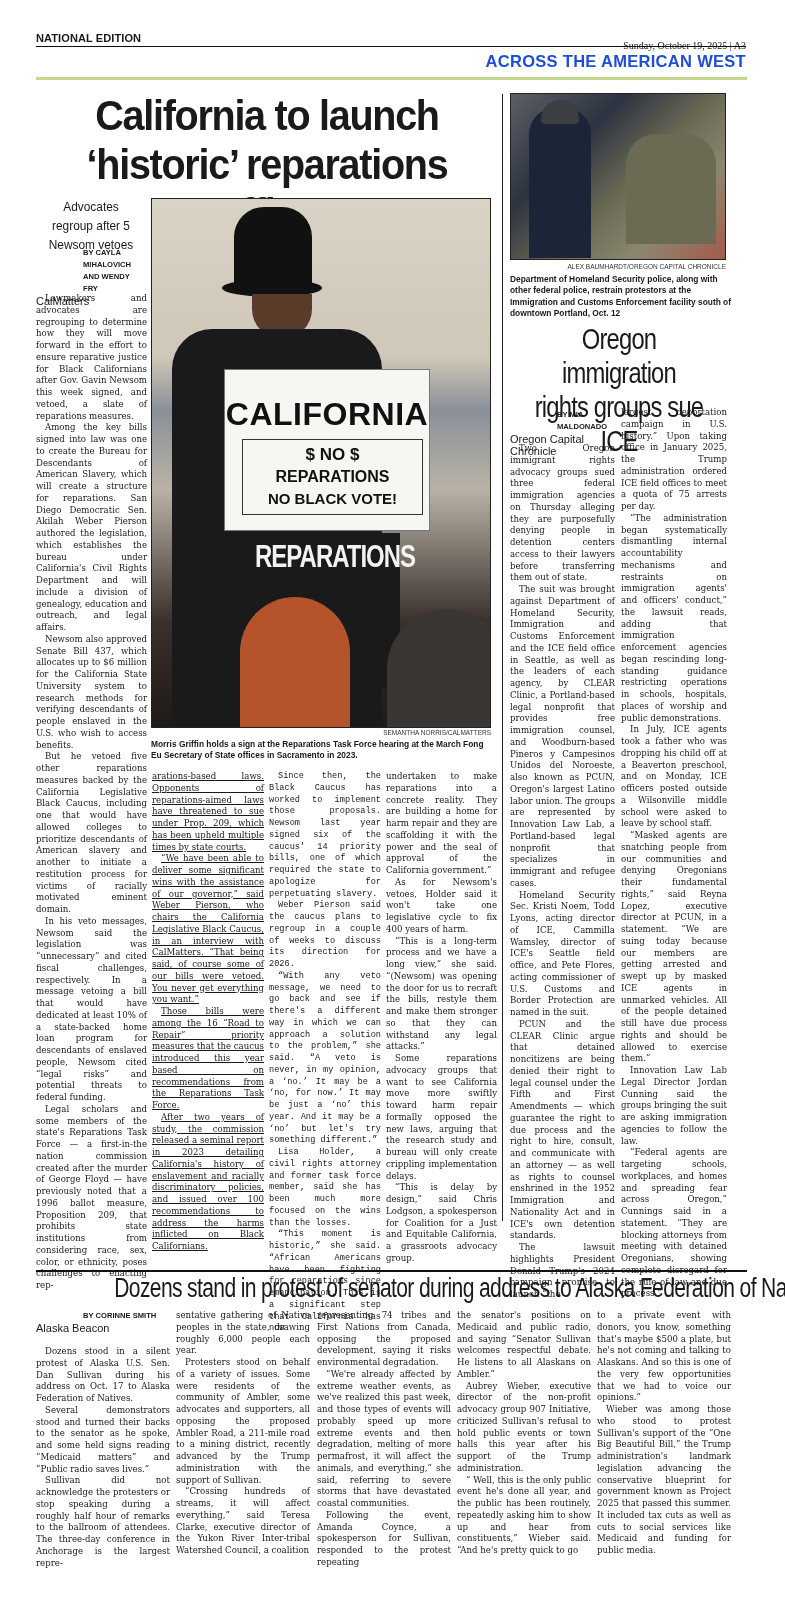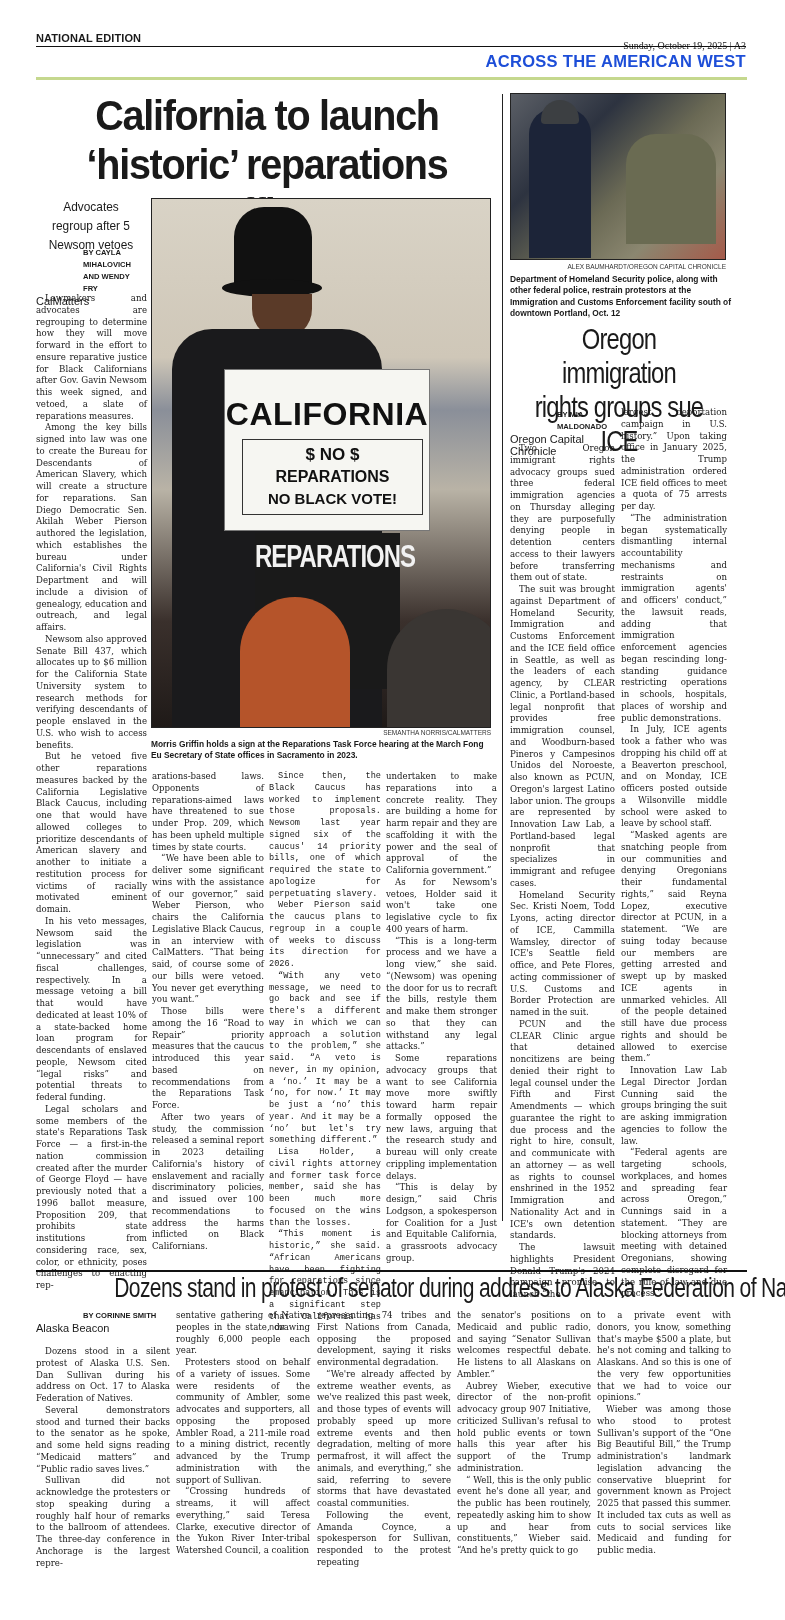--- a/index.html
+++ b/index.html
@@ -79,21 +79,21 @@
 <div class="abs caption" style="left:151px; top:739px; width:345px;">Morris Griffin holds a sign at the Reparations Task Force hearing at the March Fong Eu Secretary of State offices in Sacramento in 2023.</div>
 
 <div class="abs col" style="left:36px; top:293px; width:111px;">
   <p>Lawmakers and advocates are regrouping to determine how they will move forward in the effort to ensure reparative justice for Black Californians after Gov. Gavin Newsom this week signed, and vetoed, a slate of reparations measures.</p>
   <p>Among the key bills signed into law was one to create the Bureau for Descendants of American Slavery, which will create a structure for reparations. San Diego Democratic Sen. Akilah Weber Pierson authored the legislation, which establishes the bureau under California's Civil Rights Department and will include a division of genealogy, education and outreach, and legal affairs.</p>
   <p>Newsom also approved Senate Bill 437, which allocates up to $6 million for the California State University system to research methods for verifying descendants of people enslaved in the U.S. who wish to access benefits.</p>
   <p>But he vetoed five other reparations measures backed by the California Legislative Black Caucus, including one that would have allowed colleges to prioritize descendants of American slavery and another to initiate a restitution process for victims of racially motivated eminent domain.</p>
   <p>In his veto messages, Newsom said the legislation was “unnecessary” and cited fiscal challenges, respectively. In a message vetoing a bill that would have dedicated at least 10% of a state-backed home loan program for descendants of enslaved people, Newsom cited “legal risks” and potential threats to federal funding.</p>
   <p>Legal scholars and some members of the state's Reparations Task Force — a first-in-the nation commission created after the murder of George Floyd — have previously noted that a 1996 ballot measure, Proposition 209, that prohibits state institutions from considering race, sex, color, or ethnicity, poses challenges to enacting rep-</p>
 </div>
-<div class="abs col" style="left:152px; top:771px; width:112px;">
+<div class="abs col" style="left:152px; top:771px; width:112px;text-decoration:underline;">
   <p class="noindent">arations-based laws. Opponents of reparations-aimed laws have threatened to sue under Prop. 209, which has been upheld multiple times by state courts.</p>
   <p>“We have been able to deliver some significant wins with the assistance of our governor,” said Weber Pierson, who chairs the California Legislative Black Caucus, in an interview with CalMatters. “That being said, of course some of our bills were vetoed. You never get everything you want.”</p>
   <p>Those bills were among the 16 “Road to Repair” priority measures that the caucus introduced this year based on recommendations from the Reparations Task Force.</p>
   <p>After two years of study, the commission released a seminal report in 2023 detailing California's history of enslavement and racially discriminatory policies, and issued over 100 recommendations to address the harms inflicted on Black Californians.</p>
 </div>
 <div class="abs col" style="left:269px; top:771px; width:112px;font-family:Liberation Mono, monospace;">
   <p>Since then, the Black Caucus has worked to implement those proposals. Newsom last year signed six of the caucus' 14 priority bills, one of which required the state to apologize for perpetuating slavery.</p>
   <p>Weber Pierson said the caucus plans to regroup in a couple of weeks to discuss its direction for 2026.</p>
   <p>“With any veto message, we need to go back and see if there's a different way in which we can approach a solution to the problem,” she said. “A veto is never, in my opinion, a ‘no.’ It may be a ‘no, for now.’ It may be just a ‘no’ this year. And it may be a ‘no’ but let's try something different.”</p>
   <p>Lisa Holder, a civil rights attorney and former task force member, said she has been much more focused on the wins than the losses.</p>

